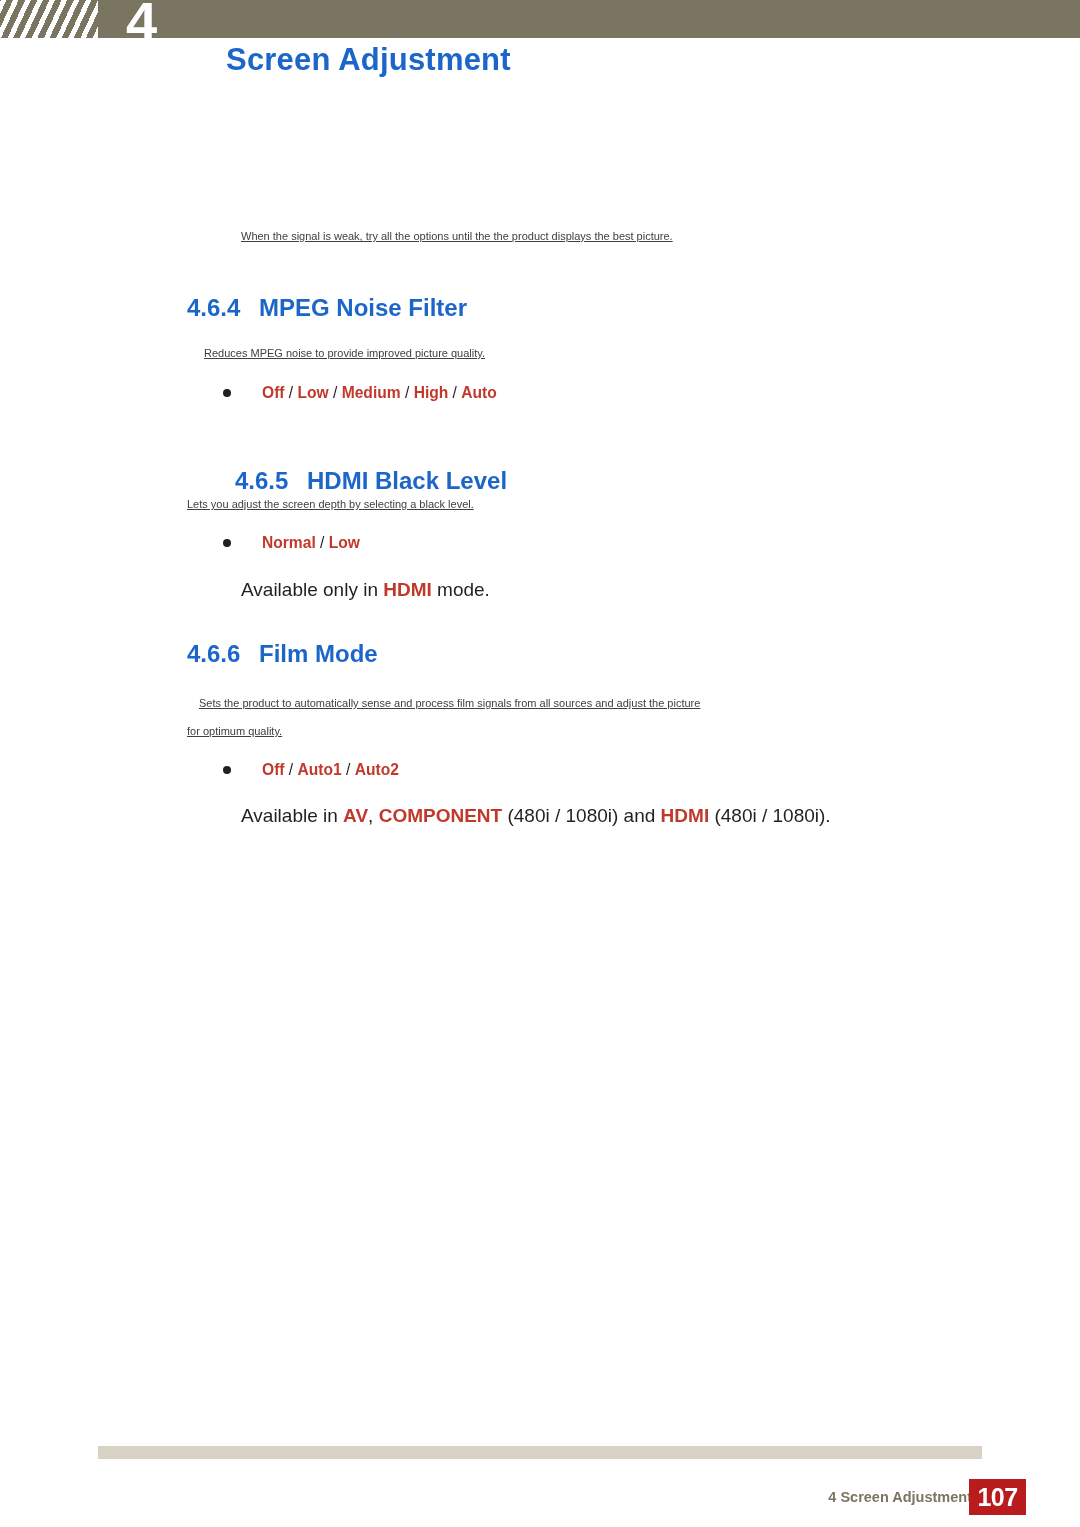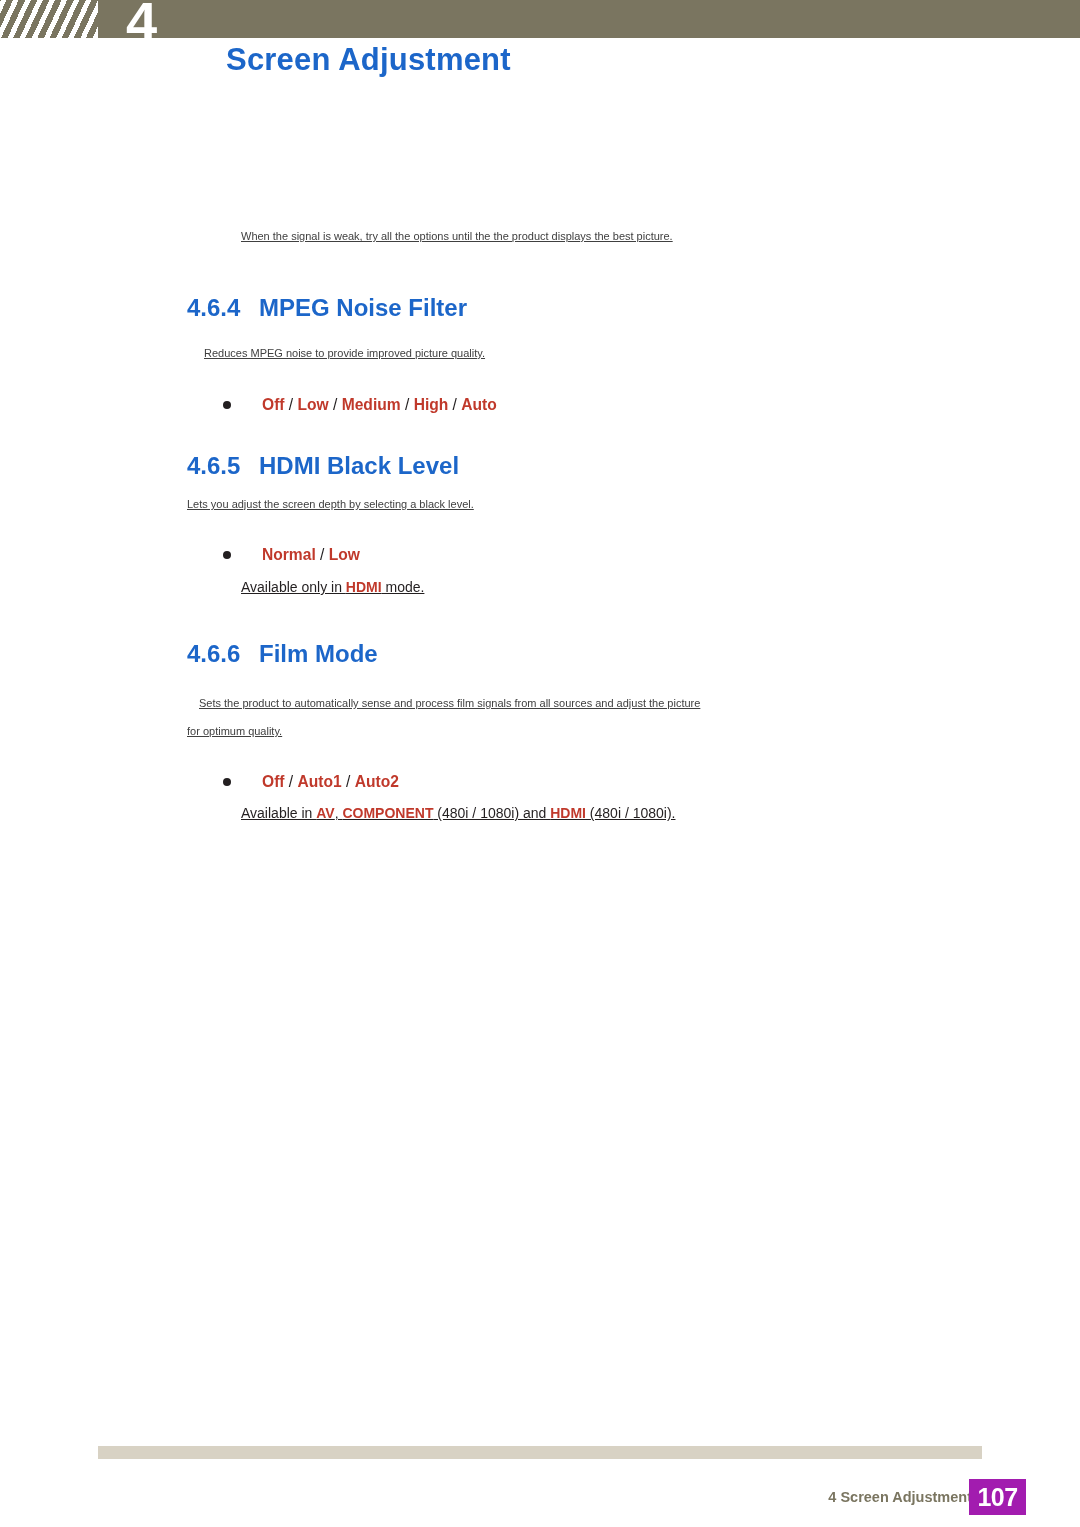--- a/index.html
+++ b/index.html
@@ -100,45 +100,43 @@
     width: 72px;
   }
 
   .bullet-line {
     position: absolute;
     left: 223px;
     font-size: 15.6px;
     font-weight: bold;
     color: #c0392b;
     white-space: nowrap;
-    margin-top: 12px;
   }
   .bullet-line .dot {
     display: inline-block;
     width: 8px;
     height: 8px;
     background: #231f20;
     border-radius: 50%;
     vertical-align: middle;
     margin-right: 31px;
     position: relative;
     top: -1px;
   }
   .bullet-line .sep {
     color: #231f20;
     font-weight: normal;
   }
 
   .note {
     position: absolute;
     left: 241px;
-    font-size: 14px;
+    font-size: 19px;
     color: #231f20;
     white-space: nowrap;
-    text-decoration: underline;
   }
   .note b {
     color: #c0392b;
     font-weight: bold;
   }
 
   
   .footer-rule {
     position: absolute;
     left: 98px;
@@ -155,21 +153,21 @@
     font-weight: bold;
     color: #7a7560;
     white-space: nowrap;
   }
   .footer-page {
     position: absolute;
     left: 969px;
     top: 1479px;
     width: 57px;
     height: 36px;
-    background: #a21caf;
+    background: #b91c1c;
     color: #ffffff;
     font-size: 25px;
     font-weight: bold;
     display: flex;
     align-items: center;
     justify-content: center;
     letter-spacing: -0.5px;
   }
 </style>
 </head>
@@ -187,21 +185,21 @@
   <div class="para para-indent" style="top:228px;">When the signal is weak, try all the options until the the product displays the best picture.</div>
 
   <div class="sec-head" style="top:294px;">
     <span class="num">4.6.4</span><span>MPEG Noise Filter</span>
   </div>
   <div class="para para-flush" style="top:345px;margin-left:17px;">Reduces MPEG noise to provide improved picture quality.</div>
   <div class="bullet-line" style="top:384px;">
     <span class="dot"></span><span><span>Off</span><span class="sep"> / </span><span>Low</span><span class="sep"> / </span><span>Medium</span><span class="sep"> / </span><span>High</span><span class="sep"> / </span><span>Auto</span></span>
   </div>
 
-  <div class="sec-head" style="top:452px;">
+  <div class="sec-head" style="top:467px;margin-left:48px;">
     <span class="num">4.6.5</span><span>HDMI Black Level</span>
   </div>
   <div class="para para-flush" style="top:496px;">Lets you adjust the screen depth by selecting a black level.</div>
   <div class="bullet-line" style="top:534px;">
     <span class="dot"></span><span><span>Normal</span><span class="sep"> / </span><span>Low</span></span>
   </div>
   <div class="note" style="top:579px;">
     <span>Available only in </span><b>HDMI</b><span> mode.</span>
   </div>
 

